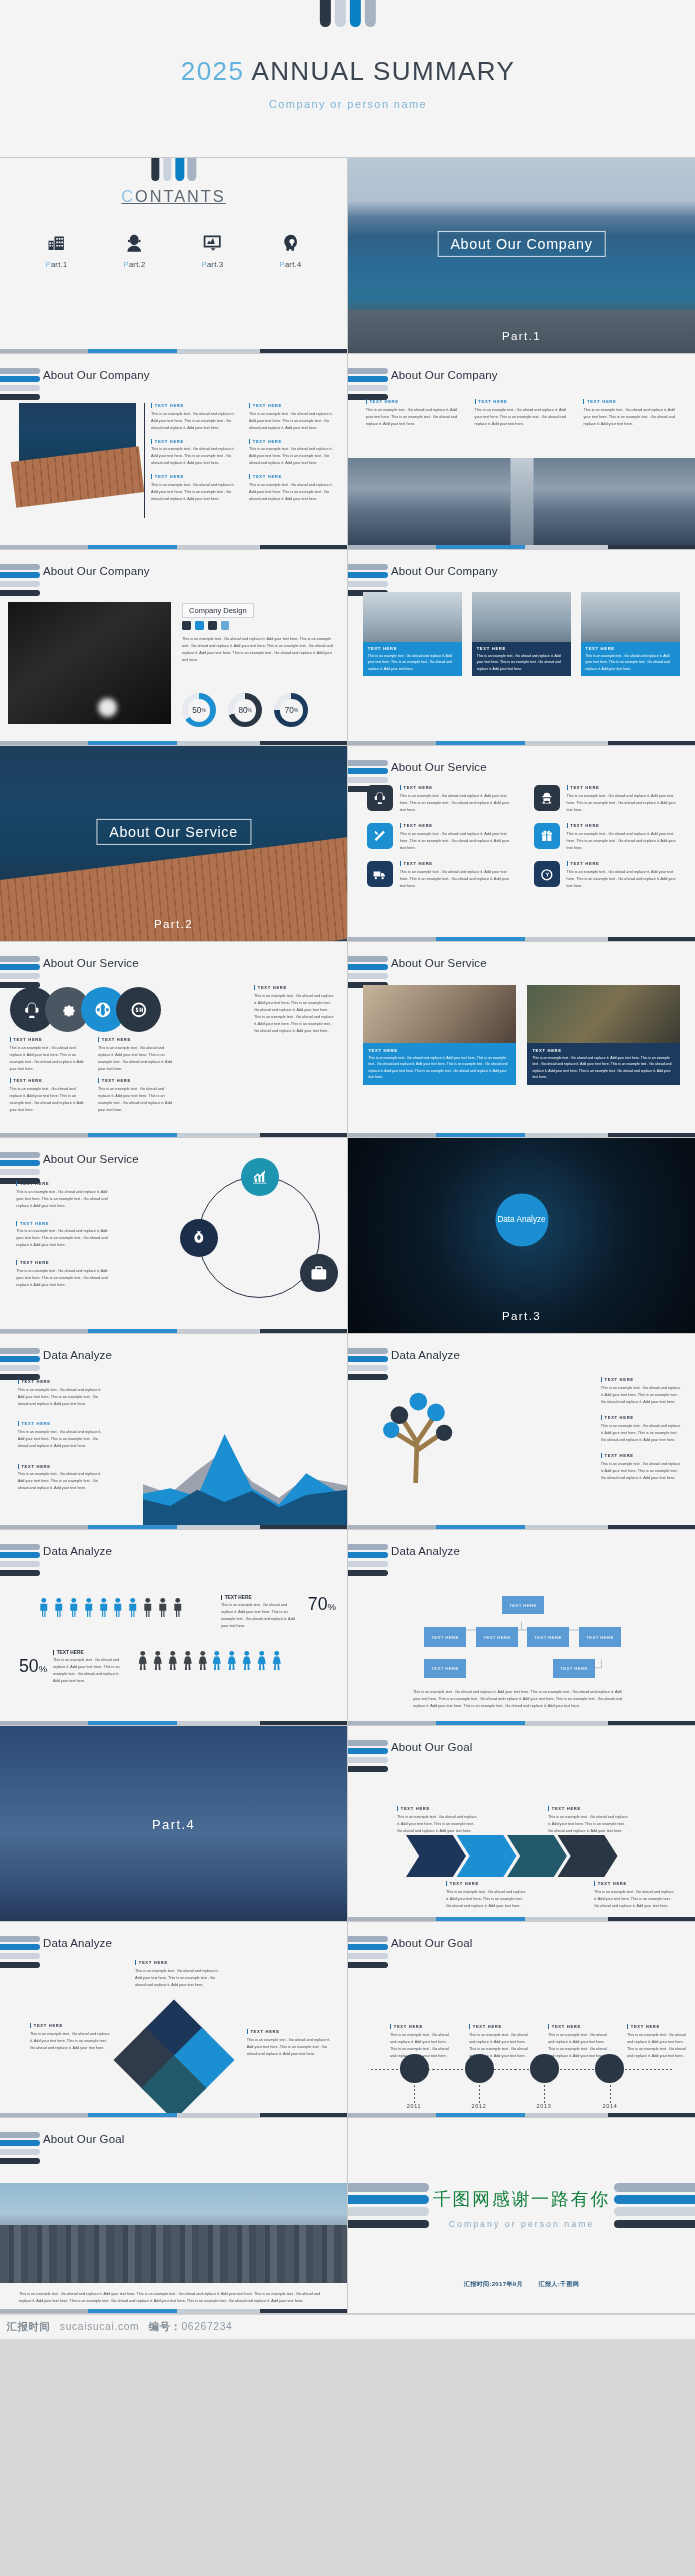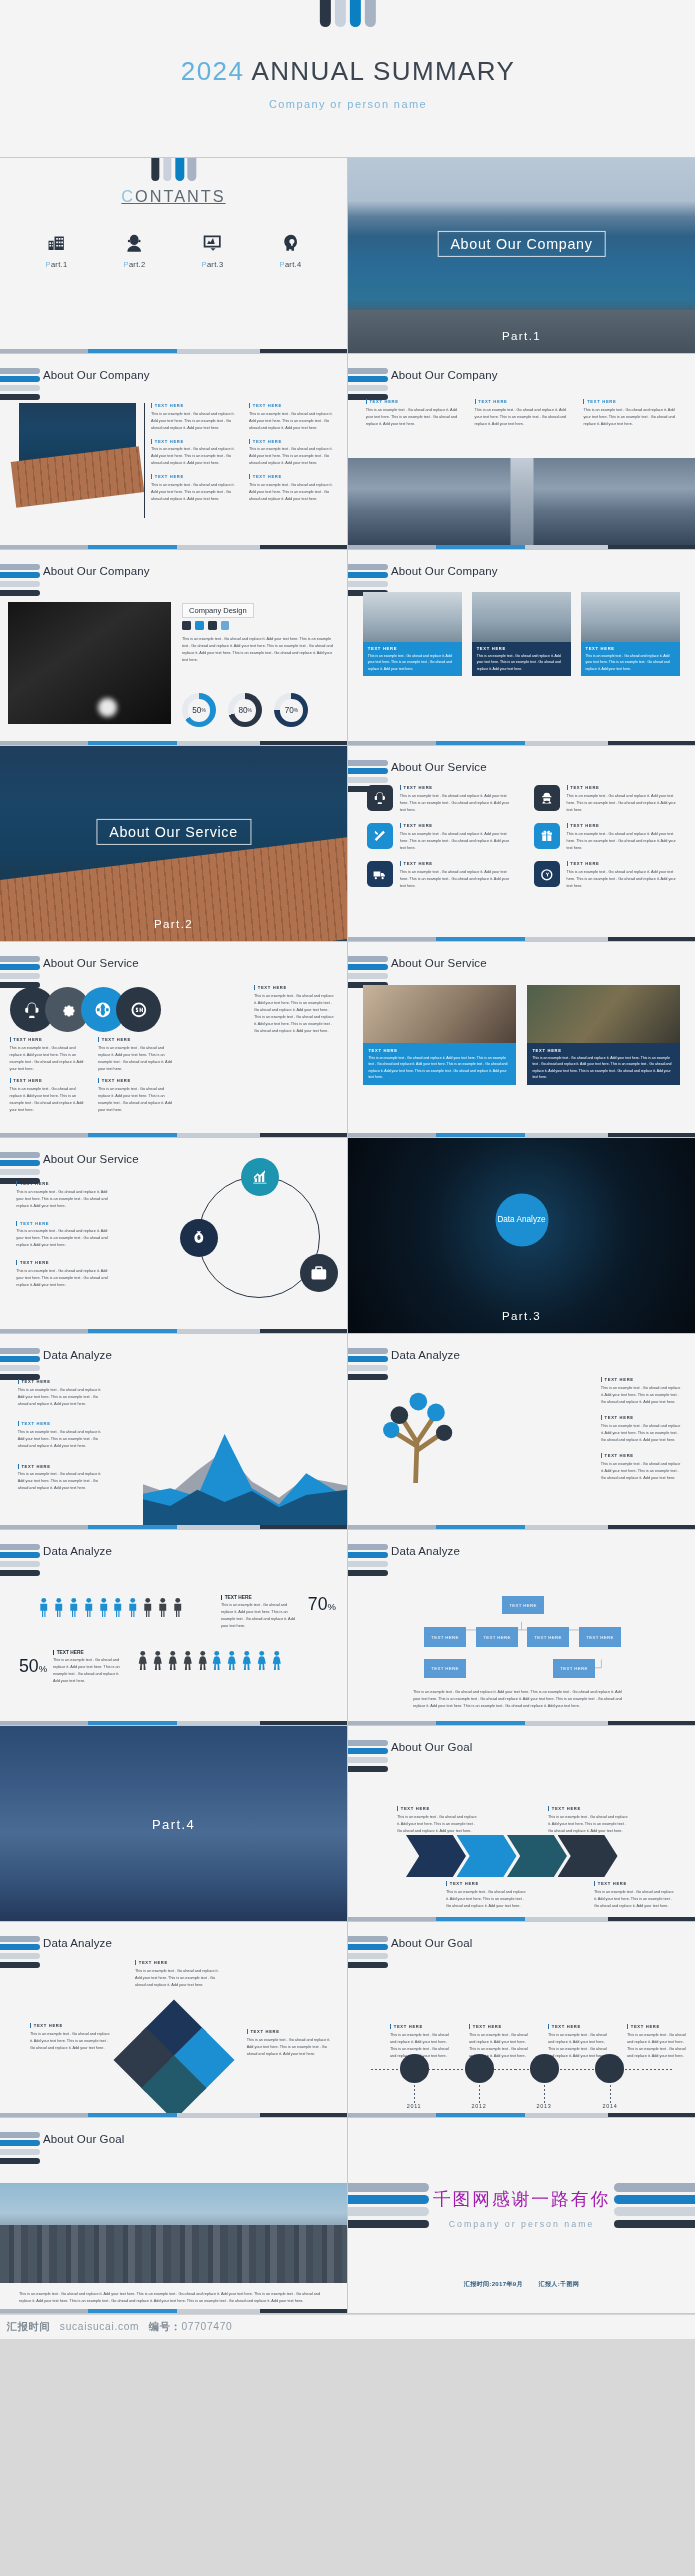--- a/index.html
+++ b/index.html
@@ -214,21 +214,21 @@
   
   .ty-pills{ position:absolute; top:65px; width:156px; }
   .ty-pills b{ display:block; height:8.8px; border-radius:5.4px; margin-bottom:3.4px; }
   .ty-pills b:nth-child(1){background:#9fadbe;}
   .ty-pills b:nth-child(2){background:#1b7fc4;}
   .ty-pills b:nth-child(3){background:#ccd3da;}
   .ty-pills b:nth-child(4){background:#2b3645;}
   .ty-left{ left:-75px; }
   .ty-right{ right:-75px; }
   .ty-title{ position:absolute; left:0; right:0; top:69px; text-align:center;
-             font-size:17.7px; color:#a21caf; letter-spacing:2px; font-weight:400; }
+             font-size:17.7px; color:#15803d; letter-spacing:2px; font-weight:400; }
   .ty-sub{ position:absolute; left:0; right:0; top:101px; text-align:center;
            font-size:8.8px; color:#8fa9bd; letter-spacing:2px; font-weight:300; }
   .ty-meta{ position:absolute; left:0; right:0; top:162px; text-align:center;
             font-size:6.1px; color:#2f5d80; letter-spacing:0.3px; font-weight:700; }
   .ty-meta span{ margin:0 6.8px; }
 
   
   .wm { width:696px; height:24.5px; background:#f4f4f4; position:relative;
         display:flex; align-items:center; padding-left:6.8px;
         font-size:10.2px; color:#8f9aa4; letter-spacing:0.7px;
@@ -242,21 +242,21 @@
 <div class="deck">
 
   <div class="cover">
     <div class="logo-bars">
         <i></i>
         <i></i>
         <i></i>
         <i></i>
       </div>
     <div class="cover-title">
-      <span class="yr">2024</span><span> ANNUAL SUMMARY</span>
+      <span class="yr">2025</span><span> ANNUAL SUMMARY</span>
     </div>
     <div class="cover-sub">Company or person name</div>
   </div>
 
   <div class="slide">
     <div class="cont-logo">
         <i></i>
         <i></i>
         <i></i>
         <i></i>
@@ -1092,15 +1092,15 @@
   </div>
 
 </div>
 
 <div class="wm">
   <b>汇报时间</b>
   <span class="sep"></span>
   <span>sucaisucai.com</span>
   <span class="sep"></span>
   <b>编号：</b>
-  <span>07707470</span>
+  <span>06267234</span>
 </div>
 
 
 </body></html>

